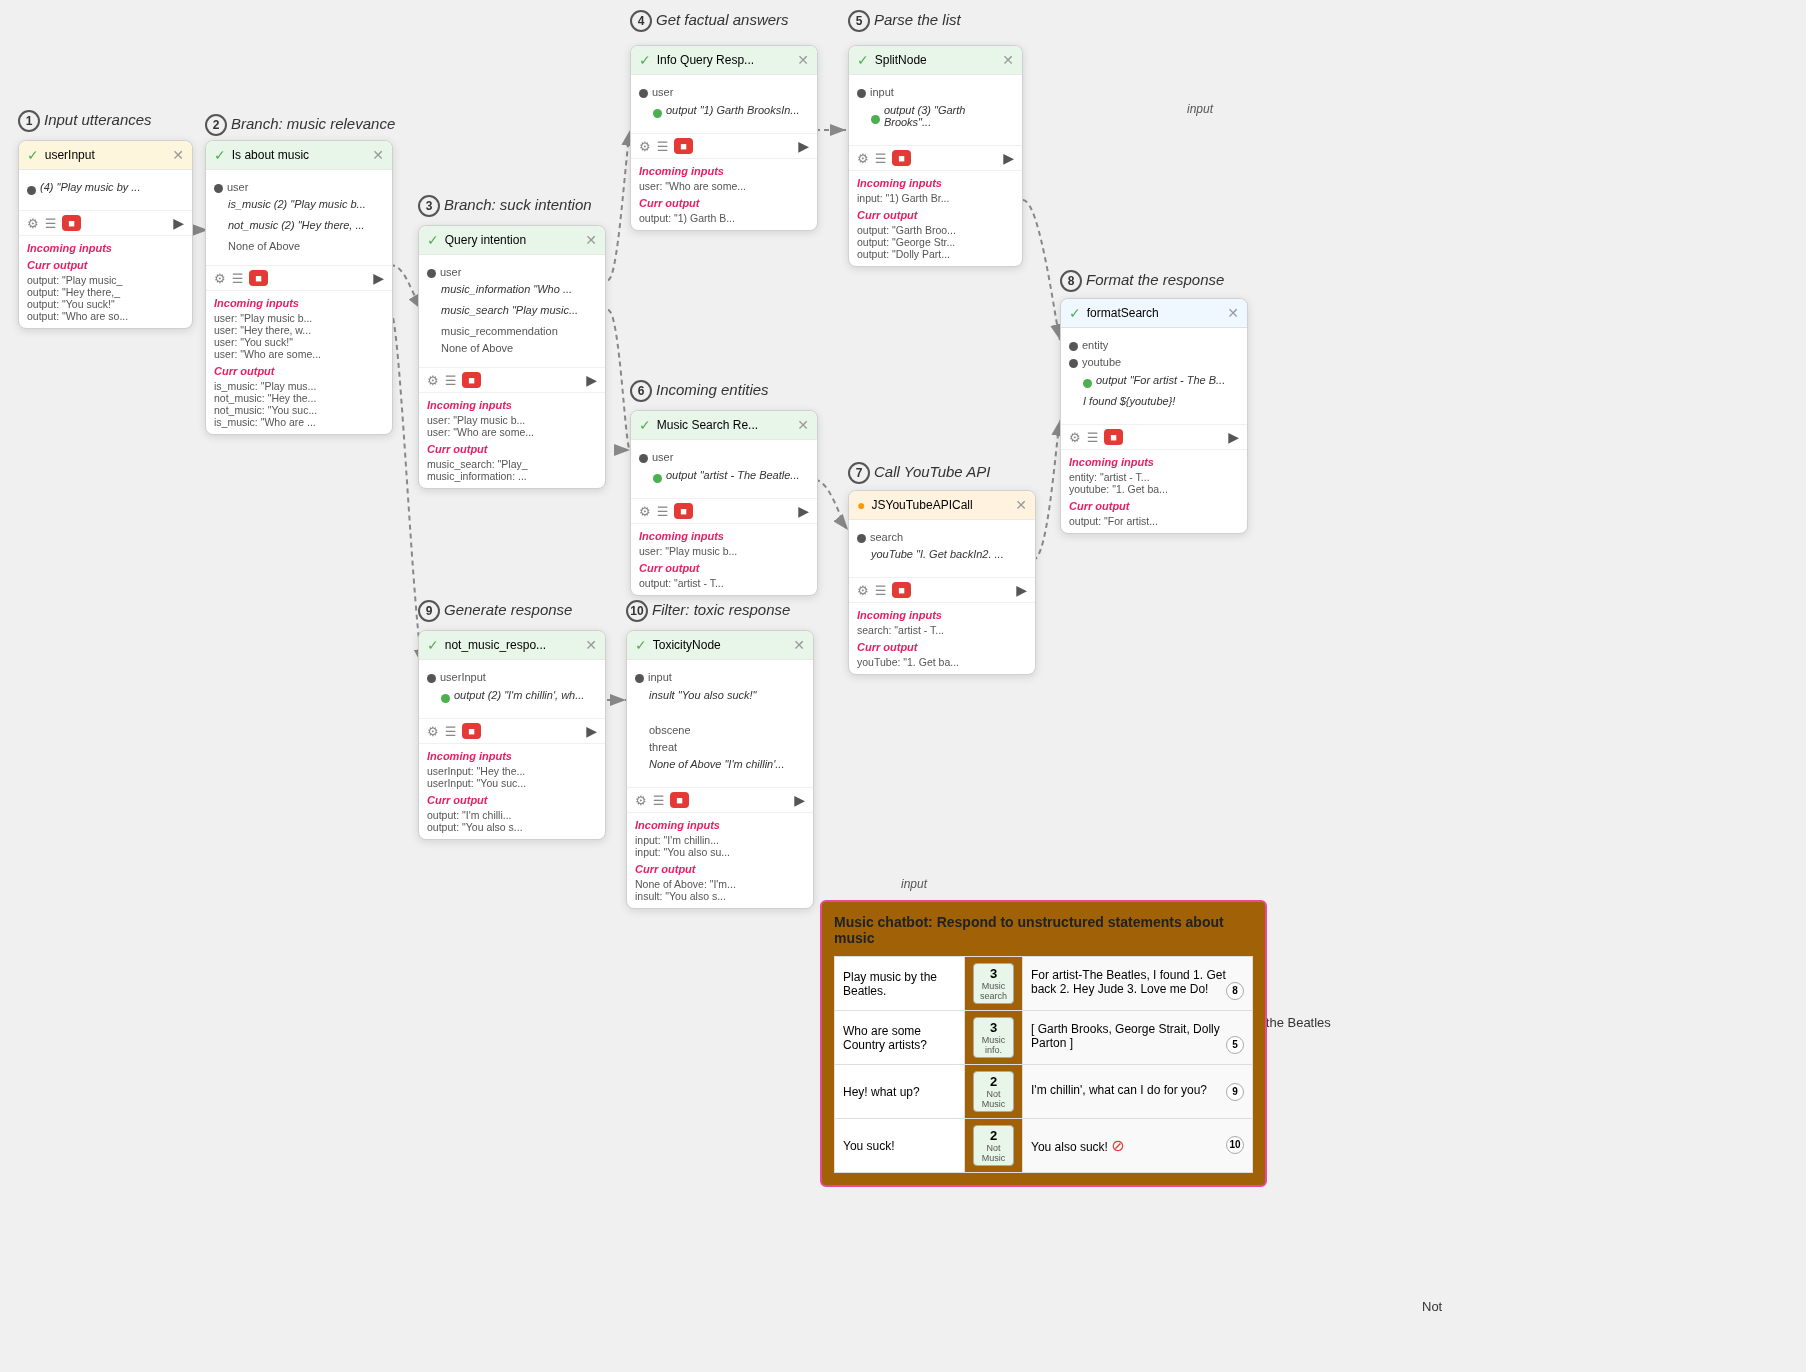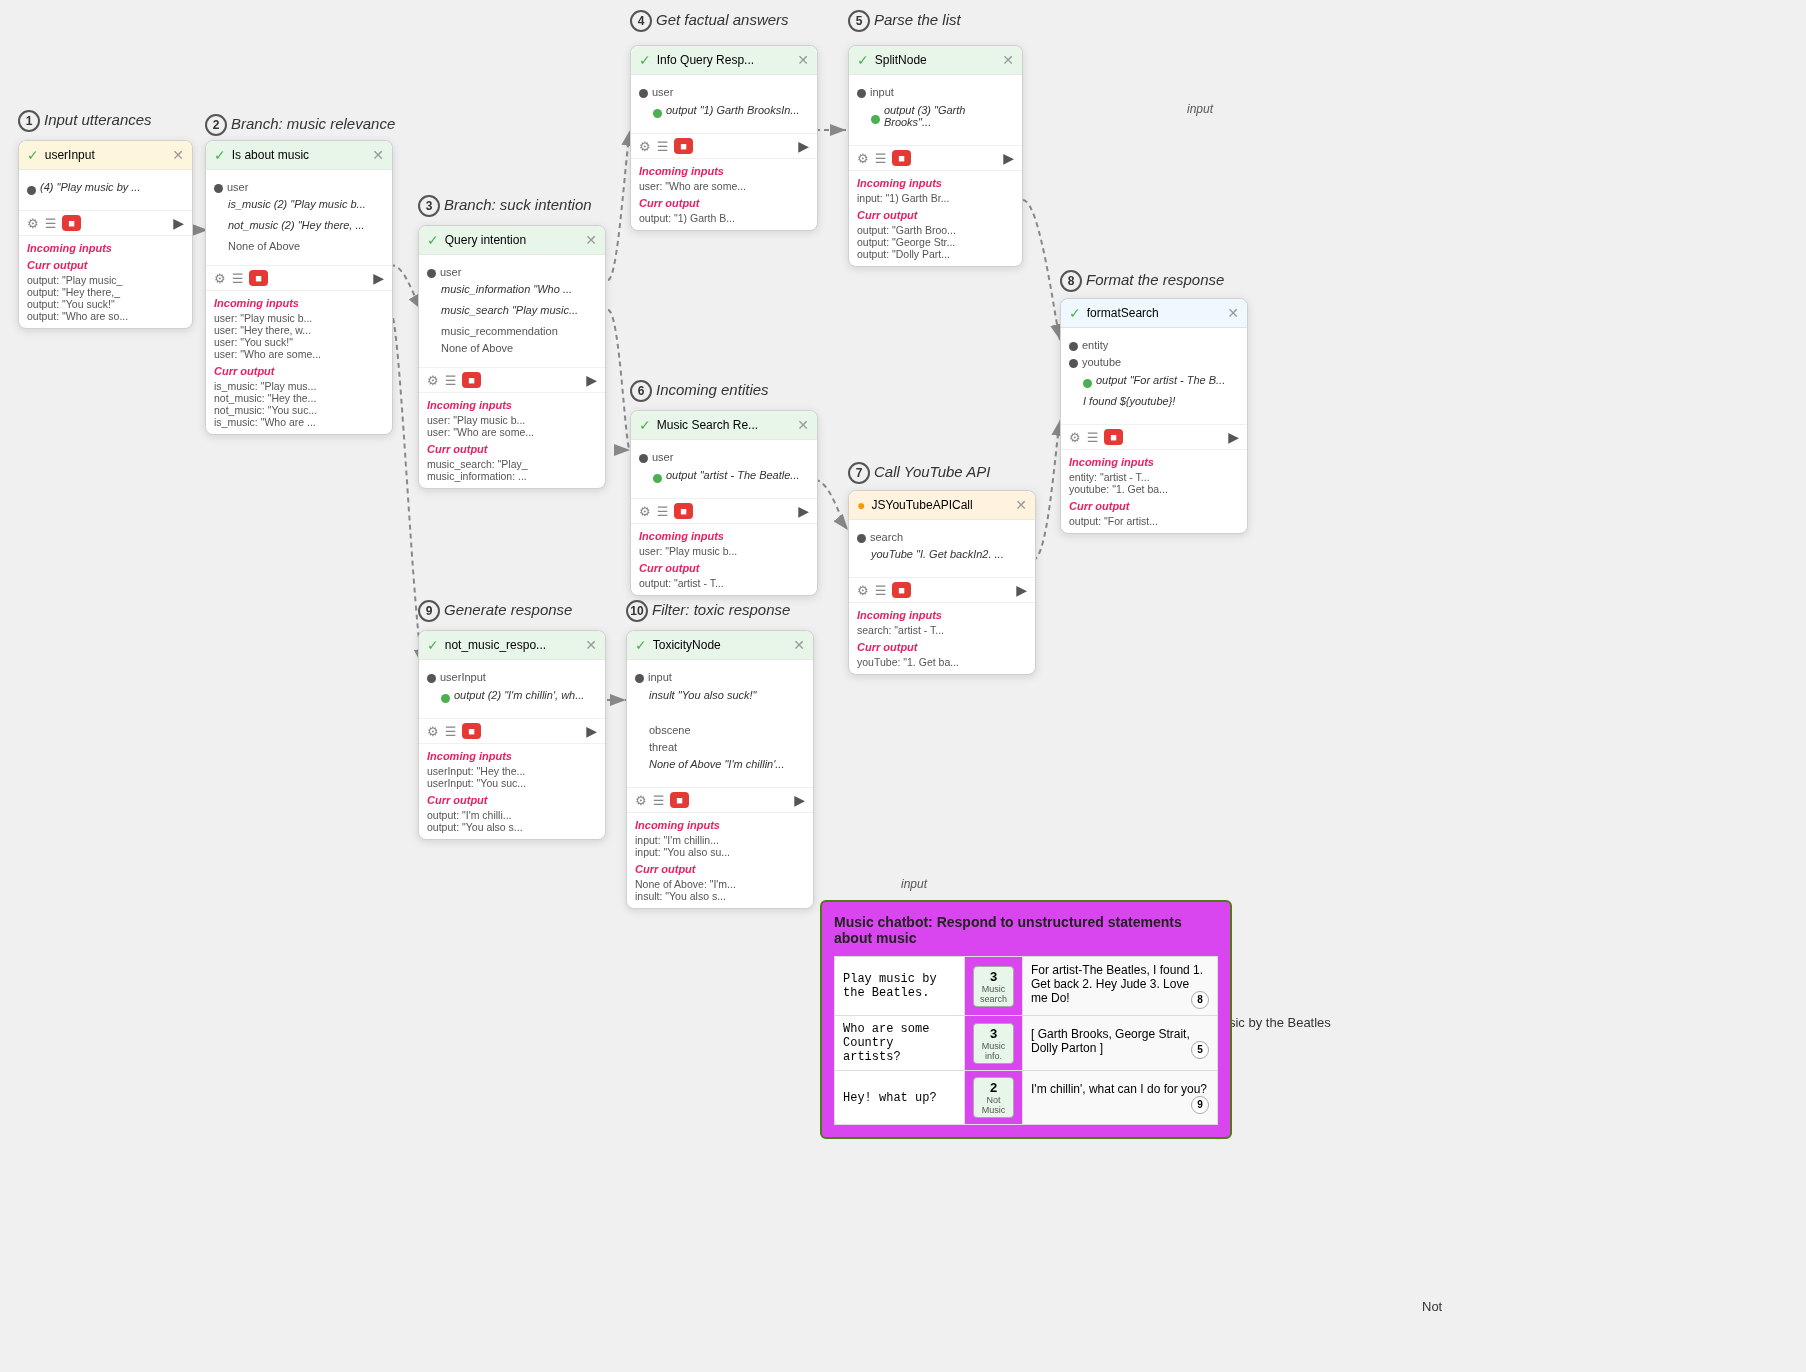--- a/index.html
+++ b/index.html
@@ -88,30 +88,30 @@
       position: absolute;
       top: 0; left: 0;
       width: 1806px;
       height: 1372px;
       pointer-events: none;
     }
 
     
     .chatbot-panel {
       position: absolute;
-      background: #d946ef;
-      border: 2px solid #4d7c0f;
+      background: #a16207;
+      border: 2px solid #ec4899;
       border-radius: 6px;
       padding: 12px;
-      width: 412px;
+      width: 447px;
     }
     .chatbot-title { font-size: 14px; font-weight: 700; margin-bottom: 10px; color: #222; }
     .chat-table { width: 100%; border-collapse: collapse; }
     .chat-table td { padding: 6px 8px; vertical-align: middle; font-size: 12px; border: 1px solid #ddd; }
-    .chat-input-cell { background: white; font-weight: 500; width: 130px; font-family: Liberation Mono, monospace; }
+    .chat-input-cell { background: white; font-weight: 500; width: 130px; }
     .chat-badge { background: #e8f5e9; border: 1px solid #aaa; border-radius: 4px; padding: 2px 6px; font-size: 10px; text-align: center; }
     .badge-num { font-size: 13px; font-weight: 700; display: block; }
     .badge-type { font-size: 9px; color: #555; display: block; }
     .chat-output-cell { background: #f9f9f9; font-size: 11px; }
     .badge-step { display: inline-block; background: white; border: 1px solid #aaa; border-radius: 50%; width: 18px; height: 18px; text-align: center; line-height: 16px; font-size: 10px; font-weight: 700; margin-left: 4px; float: right; }
     .no-entry { color: #e53935; font-size: 16px; }
   </style>
 </head>
 <body>
 
@@ -568,17 +568,31 @@
             <div class="chat-badge">
               <span class="badge-num">2</span>
               <span class="badge-type">Not<br>Music</span>
             </div>
           </td>
           <td class="chat-output-cell">
             I'm chillin', what can I do for you?
             <span class="badge-step">9</span>
           </td>
         </tr>
+        <tr>
+          <td class="chat-input-cell">You suck!</td>
+          <td>
+            <div class="chat-badge">
+              <span class="badge-num">2</span>
+              <span class="badge-type">Not<br>Music</span>
+            </div>
+          </td>
+          <td class="chat-output-cell">
+            You also suck!
+            <span class="badge-step">10</span>
+            <span class="no-entry">⊘</span>
+          </td>
+        </tr>
       </tbody>
     </table>
   </div>
 
 </div>
 
 </body></html>

